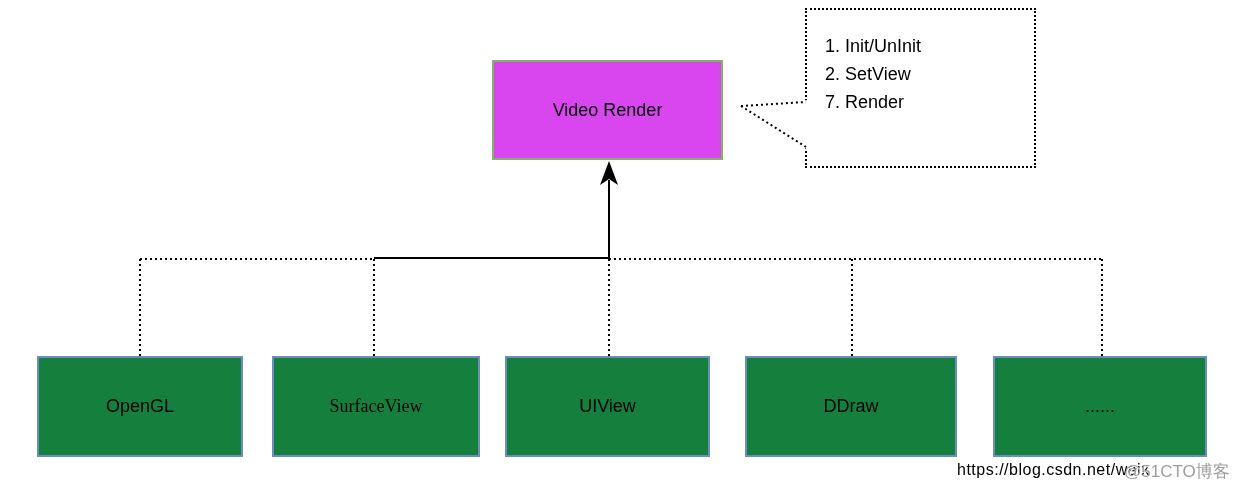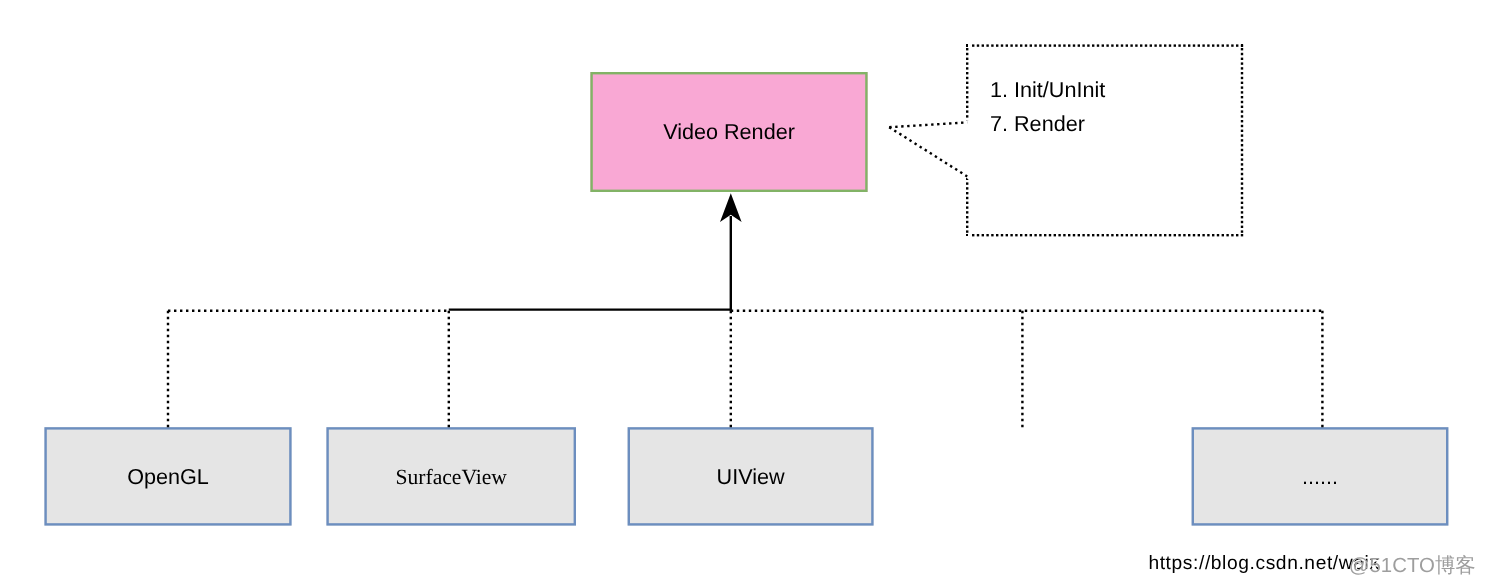--- a/index.html
+++ b/index.html
@@ -32,39 +32,39 @@
     font-size: 18px;
     color: #000000;
     text-align: center;
     white-space: nowrap;
   }
   .node.root {
     left: 492px;
     top: 60px;
     width: 231px;
     height: 100px;
-    background: #f9a8d4;
+    background: #d946ef;
     border: 2px solid #82b366;
   }
   .node.child {
     top: 356px;
-    height: 82px;
-    background: #e5e5e5;
+    height: 101px;
+    background: #15803d;
     border: 2px solid #6c8ebf;
   }
   .node.child-0 { left: 37px;   width: 206px; }
   .node.child-1 { left: 272px;  width: 208px; font-family: Liberation Serif, serif; }
-  .node.child-2 { left: 523px;  width: 205px; }
+  .node.child-2 { left: 505px;  width: 205px; }
   .node.child-3 { left: 745px;  width: 212px; }
   .node.child-4 { left: 993px;  width: 214px; }
 
   .callout {
     position: absolute;
     left: 805px;
-    top: 37px;
+    top: 8px;
     width: 231px;
     height: 160px;
     box-sizing: border-box;
     background: #ffffff;
     border: 2px dotted #000000;
     padding: 22px 0 0 18px;
   }
   .callout-line {
     font-size: 18px;
     line-height: 28px;
@@ -95,31 +95,35 @@
 <body>
 
 <div class="stage">
 
   <div class="node root">
     <span>Video Render</span>
   </div>
 
   <div class="callout">
     <div class="callout-line">1. Init/UnInit</div>
+    <div class="callout-line">2. SetView</div>
     <div class="callout-line">7. Render</div>
   </div>
 
   <div class="node child child-0">
     <span>OpenGL</span>
   </div>
   <div class="node child child-1">
     <span>SurfaceView</span>
   </div>
   <div class="node child child-2">
     <span>UIView</span>
+  </div>
+  <div class="node child child-3">
+    <span>DDraw</span>
   </div>
   <div class="node child child-4">
     <span>......</span>
   </div>
 
   <div class="wm-url">https://blog.csdn.net/weix</div>
   <div class="wm-badge">@51CTO博客</div>
 
   <svg class="connectors" viewBox="0 0 1240 488" xmlns="http://www.w3.org/2000/svg">
 

